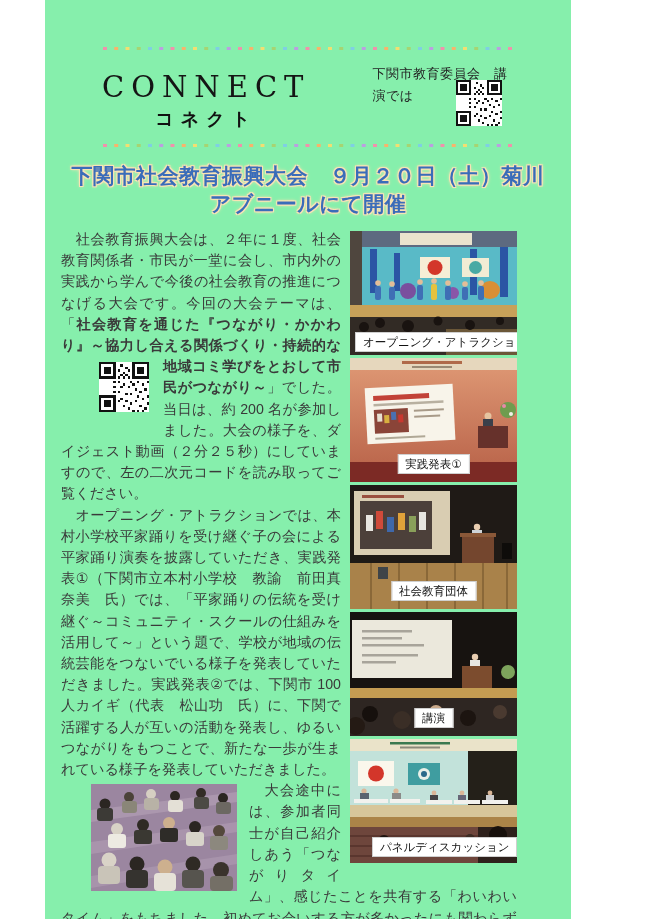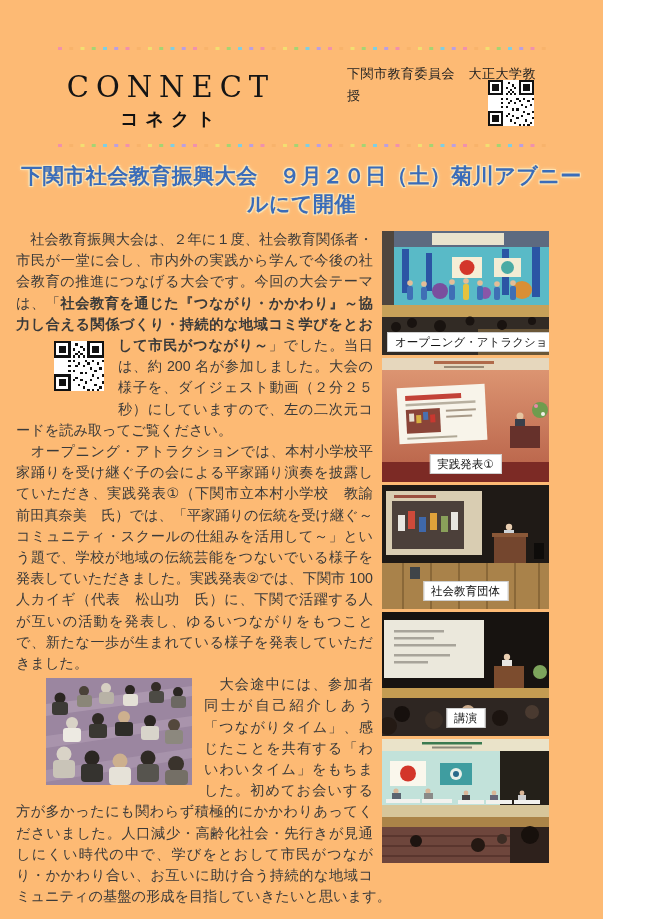--- a/index.html
+++ b/index.html
@@ -1,17 +1,17 @@
 <!DOCTYPE html>
 <html><head>
 <meta charset="utf-8">
 <style>
   html,body{margin:0;padding:0;background:#fff;}
-  .page{position:relative;width:603px;height:919px;background:#fdba74;overflow:hidden;
-        font-family:"Liberation Sans","DejaVu Sans",sans-serif;color:#333;}
+  .page{position:relative;width:526px;height:919px;background:#86efac;overflow:hidden;
+        font-family:"Liberation Sans","DejaVu Sans",sans-serif;color:#333;margin-left:45px;}
   
   .masthead{margin:0 57px;padding-top:45px;}
   .dots{height:7px;background-repeat:repeat-x;
     background-image:
       radial-gradient(circle 2px at 3px 3.5px,#f191ac 97%,transparent),
       radial-gradient(circle 2px at 3px 3.5px,#f8b36b 97%,transparent),
       radial-gradient(circle 2px at 3px 3.5px,#f3de71 97%,transparent),
       radial-gradient(circle 2px at 3px 3.5px,#a6d472 97%,transparent),
       radial-gradient(circle 2px at 3px 3.5px,#7fcfe3 97%,transparent),
       radial-gradient(circle 2px at 3px 3.5px,#bb9fe0 97%,transparent);
@@ -67,21 +67,21 @@
 <div class="page">
 
   <header class="masthead">
     <div class="dots"></div>
     <div class="mast-row">
       <div class="mast-left">
         <div class="mast-title">CONNECT</div>
         <div class="mast-kana">コネクト</div>
       </div>
       <div class="mast-right">
-        <div>下関市教育委員会　大正大学教授</div>
+        <div>下関市教育委員会　講演では</div>
       </div>
       <div class="qr-box">
         <svg viewBox="0 0 21 21" shape-rendering="crispEdges">
             <use href="#qrp"></use>
           </svg>
       </div>
     </div>
     <div class="dots"></div>
   </header>
 
@@ -285,20 +285,21 @@
             <rect y="106" width="167" height="2" fill="#5a362e"></rect>
             <rect y="116" width="167" height="2" fill="#5a362e"></rect>
           <rect x="128" y="88" width="39" height="36" fill="#2e211c"></rect>
           <g>
             <circle cx="34" cy="102" r="6" fill="#1d1410"></circle>
               <circle cx="96" cy="106" r="7" fill="#241812"></circle>
             <circle cx="148" cy="96" r="9" fill="#17100c"></circle>
               <circle cx="120" cy="100" r="5" fill="#3c2c24"></circle>
           </g>
         </svg>
+        <figcaption class="cap-5">パネルディスカッション</figcaption>
       </figure>
 
     </aside>
 
     <p class="para">
       <span>　社会教育振興大会は、２年に１度、社会教育関係者・市民が一堂に会し、市内外の実践から学んで今後の社会教育の推進につなげる大会です。今回の大会テーマは、「</span><b>社会教育を通じた『つながり・かかわり』～協力し合える関係づくり・持続的な地域コミ</b><span class="qr-inline-wrap">
           <svg viewBox="0 0 21 21" shape-rendering="crispEdges">
             <use href="#qrp"></use>
           </svg>
         </span><b>学びをとおして市民がつながり～</b><span>」でした。当日は、約 200 名が参加しました。大会の様子を、ダイジェスト動画（２分２５秒）にしていますので、左の二次元コードを読み取ってご覧ください。</span>

